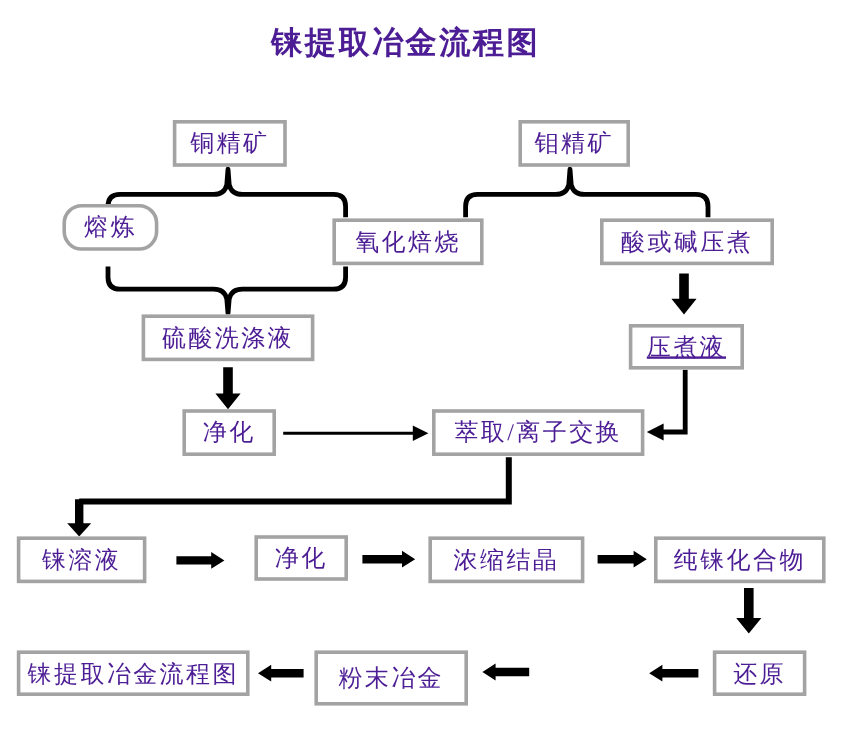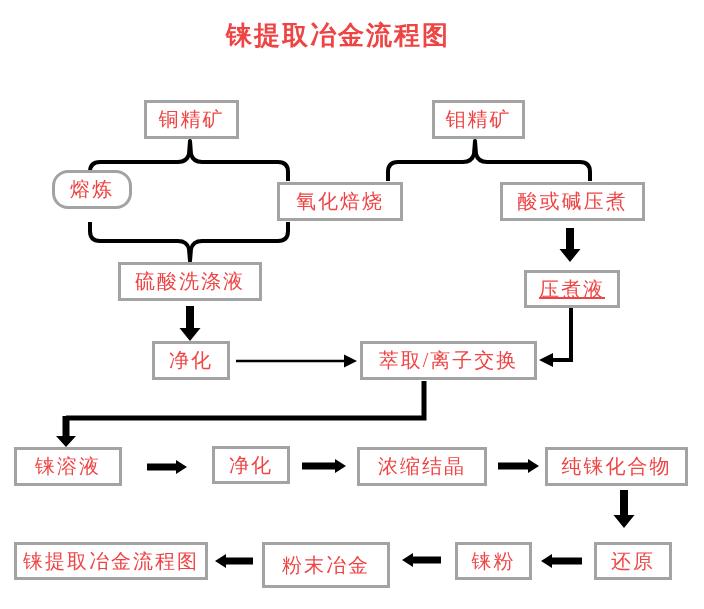--- a/index.html
+++ b/index.html
@@ -2,21 +2,21 @@
 <html><head>
 <meta charset="utf-8">
 <style>
   html, body { margin: 0; padding: 0; background: #ffffff; }
   .canvas {
     position: relative;
     width: 704px;
     height: 609px;
     background: #ffffff;
     font-family: "Liberation Serif", "DejaVu Serif", serif;
-    color: #ef4444;
+    color: #4c1d95;
     overflow: hidden;
   }
   .title {
     position: absolute;
     left: 0;
     top: 18px;
     width: 676px;
     text-align: center;
     font-size: 26px;
     font-weight: bold;
@@ -111,17 +111,16 @@
   <div class="node n-pressure">酸或碱压煮</div>
   <div class="node n-wash">硫酸洗涤液</div>
   <div class="node n-cook">压煮液</div>
   <div class="node n-purify1">净化</div>
   <div class="node n-extract">萃取/离子交换</div>
   <div class="node n-resol">铼溶液</div>
   <div class="node n-purify2">净化</div>
   <div class="node n-crystal">浓缩结晶</div>
   <div class="node n-reduce">还原</div>
   <div class="node n-pure">纯铼化合物</div>
-  <div class="node n-repowder">铼粉</div>
   <div class="node n-powder">粉末冶金</div>
   <div class="node n-dense">铼提取冶金流程图</div>
 
 </div>
 
 </body></html>

